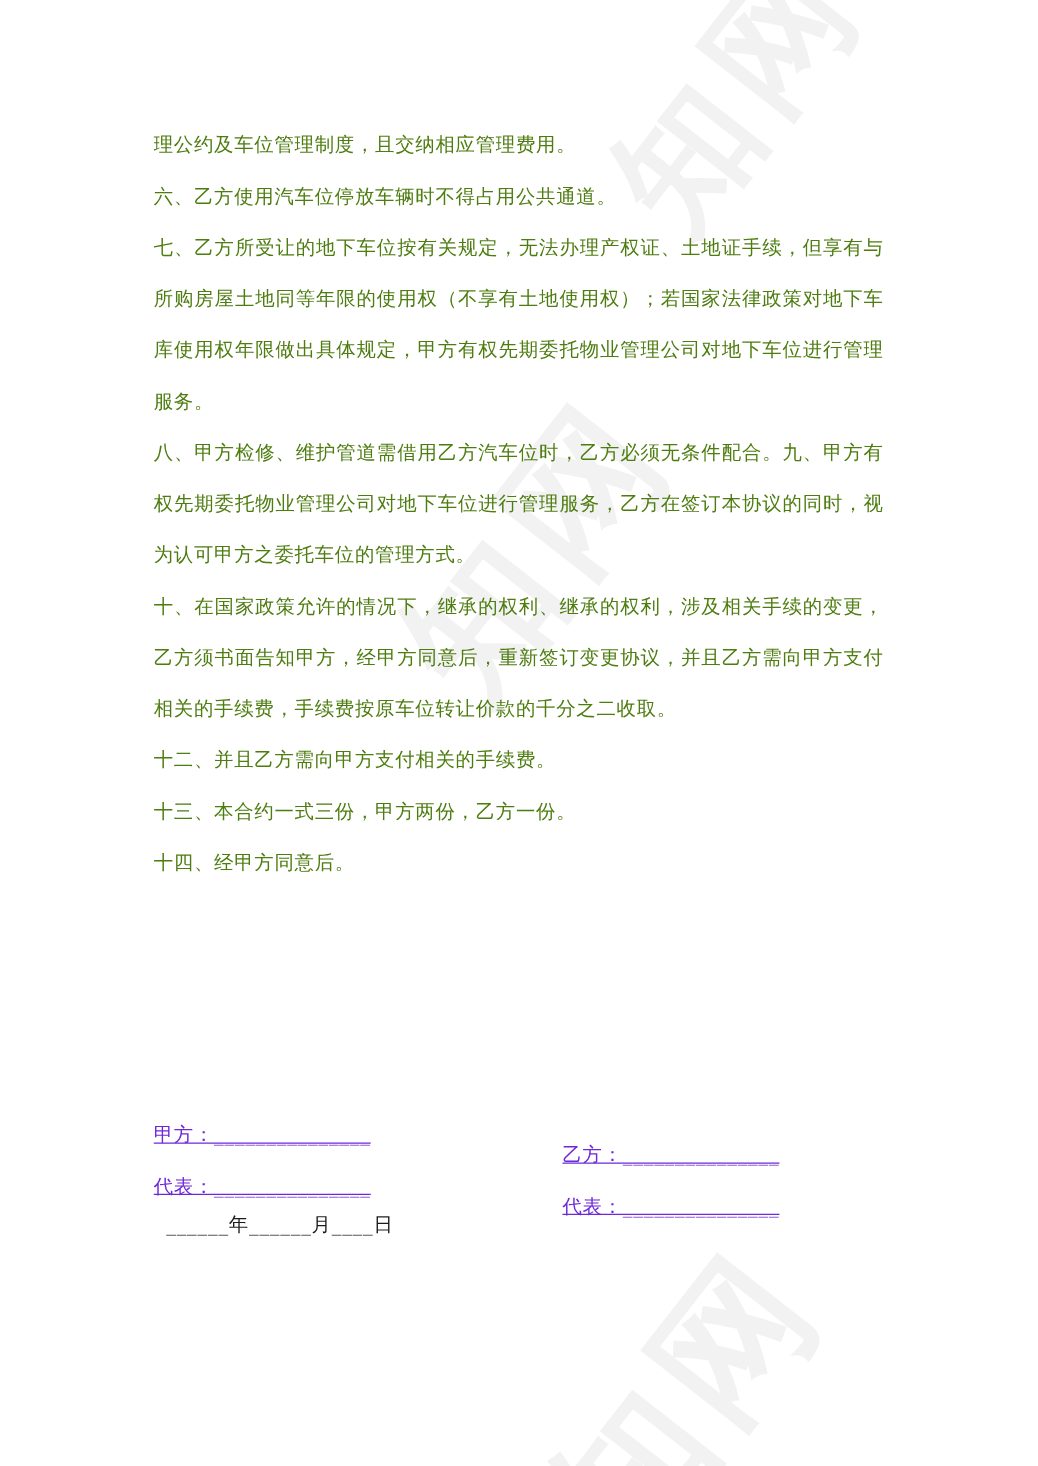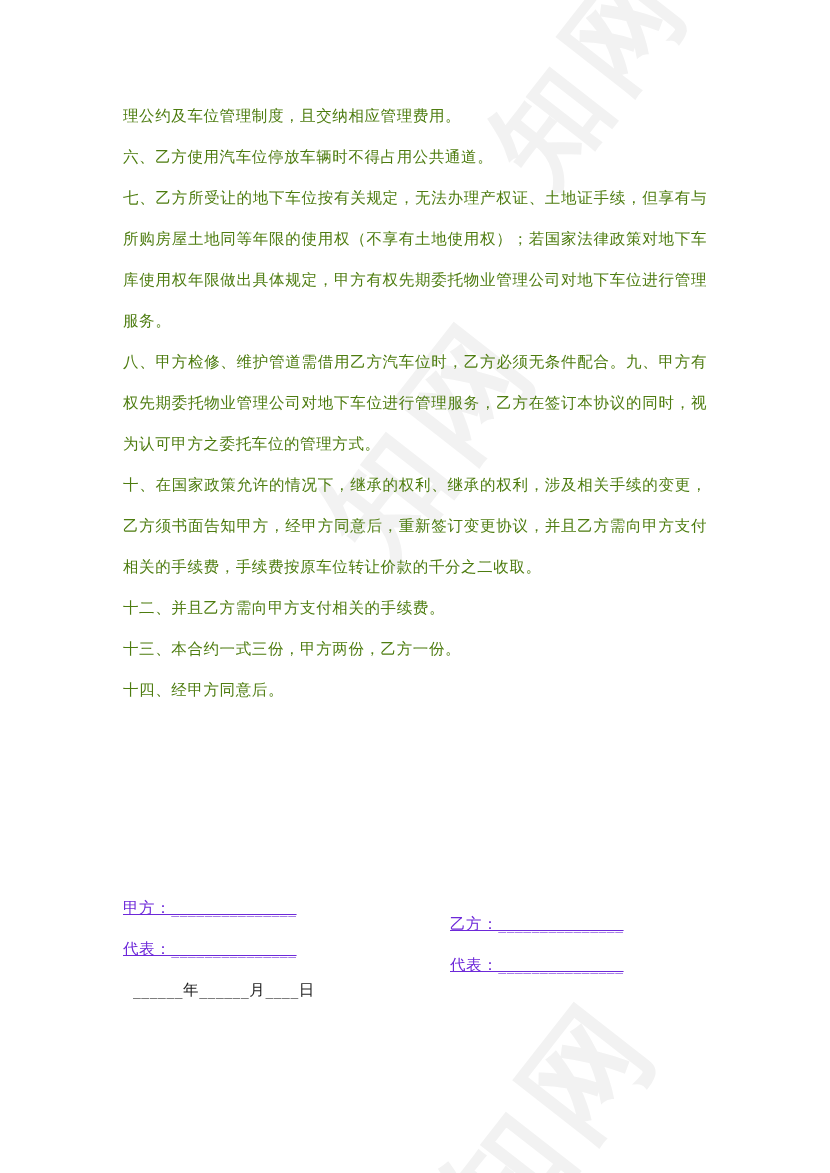--- a/index.html
+++ b/index.html
@@ -102,21 +102,21 @@
     letter-spacing: 0.6px;
     white-space: nowrap;
     text-decoration: underline;
   }
   .sig-cell.left  { width: 327px; }
   .sig-cell.right { width: 257px; margin-top: 31px; }
 
   .date-row {
     height: 41px;
     display: flex;
-    align-items: center;
+    align-items: flex-start;
     padding-left: 10px;
   }
   .date-text {
     font-family: "DejaVu Serif", "Liberation Serif", serif;
     font-size: 15.5px;
     color: #1a1a1a;
     letter-spacing: 0.6px;
     white-space: nowrap;
   }
 </style>

